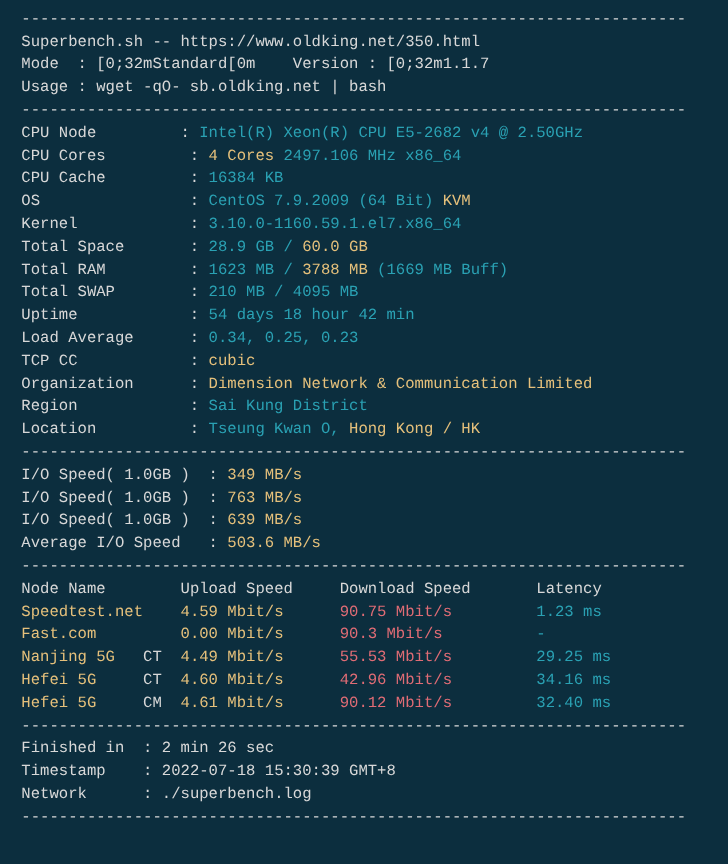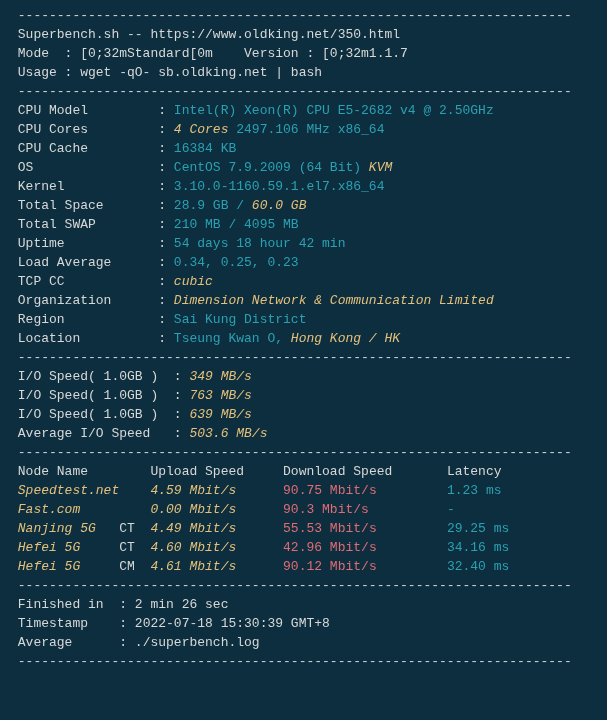--- a/index.html
+++ b/index.html
@@ -10,38 +10,39 @@
     background: #0c2e3e;
     font-family: "Consolas", "Menlo", "Courier New", monospace;
     font-size: 13px;
     line-height: 19px;
     color: #d8d8d8;
     overflow: hidden;
   }
   .wrap { padding: 6px 10px; }
   .ln { white-space: pre; }
   .cyan { color: #2aa1b3; margin-top: 35px; }
-  .yellow { color: #e5c07b; font-style: italic; }
+  .yellow { color: #e5c07b; }
   .red { color: #e06c75; margin-top: 36px; }
   .white { color: #d8d8d8; }
 </style>
 </head>
 <body>
 <div class="wrap" id="root">
     <div class="ln"><span class="white"> -----------------------------------------------------------------------</span></div>
     <div class="ln"><span class="white"> Superbench.sh -- https://www.oldking.net/350.html</span></div>
     <div class="ln"><span class="white"> Mode  : [0;32mStandard[0m    Version : [0;32m1.1.7</span></div>
     <div class="ln"><span class="white"> Usage : wget -qO- sb.oldking.net | bash</span></div>
     <div class="ln"><span class="white"> -----------------------------------------------------------------------</span></div>
-    <div class="ln"><span class="white"> CPU Model         : </span><span class="cyan">Intel(R) Xeon(R) CPU E5-2682 v4 @ 2.50GHz</span></div>
+    <div class="ln"><span class="white"> CPU Node         : </span><span class="cyan">Intel(R) Xeon(R) CPU E5-2682 v4 @ 2.50GHz</span></div>
     <div class="ln"><span class="white"> CPU Cores         : </span><span class="yellow">4 Cores</span><span class="cyan"> 2497.106 MHz x86_64</span></div>
     <div class="ln"><span class="white"> CPU Cache         : </span><span class="cyan">16384 KB</span></div>
     <div class="ln"><span class="white"> OS                : </span><span class="cyan">CentOS 7.9.2009 (64 Bit)</span><span class="yellow"> KVM</span></div>
     <div class="ln"><span class="white"> Kernel            : </span><span class="cyan">3.10.0-1160.59.1.el7.x86_64</span></div>
     <div class="ln"><span class="white"> Total Space       : </span><span class="cyan">28.9 GB / </span><span class="yellow">60.0 GB</span></div>
+    <div class="ln"><span class="white"> Total RAM         : </span><span class="cyan">1623 MB / </span><span class="yellow">3788 MB</span><span class="cyan"> (1669 MB Buff)</span></div>
     <div class="ln"><span class="white"> Total SWAP        : </span><span class="cyan">210 MB / 4095 MB</span></div>
     <div class="ln"><span class="white"> Uptime            : </span><span class="cyan">54 days 18 hour 42 min</span></div>
     <div class="ln"><span class="white"> Load Average      : </span><span class="cyan">0.34, 0.25, 0.23</span></div>
     <div class="ln"><span class="white"> TCP CC            : </span><span class="yellow">cubic</span></div>
     <div class="ln"><span class="white"> Organization      : </span><span class="yellow">Dimension Network &amp; Communication Limited</span></div>
     <div class="ln"><span class="white"> Region            : </span><span class="cyan">Sai Kung District</span></div>
     <div class="ln"><span class="white"> Location          : </span><span class="cyan">Tseung Kwan O, </span><span class="yellow">Hong Kong / HK</span></div>
     <div class="ln"><span class="white"> -----------------------------------------------------------------------</span></div>
     <div class="ln"><span class="white"> I/O Speed( 1.0GB )  : </span><span class="yellow">349 MB/s</span></div>
     <div class="ln"><span class="white"> I/O Speed( 1.0GB )  : </span><span class="yellow">763 MB/s</span></div>
@@ -50,15 +51,15 @@
     <div class="ln"><span class="white"> -----------------------------------------------------------------------</span></div>
     <div class="ln"><span class="white"> Node Name        </span><span class="white">Upload Speed     </span><span class="white">Download Speed       </span><span class="white">Latency</span></div>
     <div class="ln"><span class="yellow"> Speedtest.net</span><span class="white">    </span><span class="yellow">4.59 Mbit/s      </span><span class="red">90.75 Mbit/s         </span><span class="cyan">1.23 ms</span></div>
     <div class="ln"><span class="yellow"> Fast.com     </span><span class="white">    </span><span class="yellow">0.00 Mbit/s      </span><span class="red">90.3 Mbit/s          </span><span class="cyan">-</span></div>
     <div class="ln"><span class="yellow"> Nanjing 5G   </span><span class="white">CT  </span><span class="yellow">4.49 Mbit/s      </span><span class="red">55.53 Mbit/s         </span><span class="cyan">29.25 ms</span></div>
     <div class="ln"><span class="yellow"> Hefei 5G     </span><span class="white">CT  </span><span class="yellow">4.60 Mbit/s      </span><span class="red">42.96 Mbit/s         </span><span class="cyan">34.16 ms</span></div>
     <div class="ln"><span class="yellow"> Hefei 5G     </span><span class="white">CM  </span><span class="yellow">4.61 Mbit/s      </span><span class="red">90.12 Mbit/s         </span><span class="cyan">32.40 ms</span></div>
     <div class="ln"><span class="white"> -----------------------------------------------------------------------</span></div>
     <div class="ln"><span class="white"> Finished in  : </span><span class="white">2 min 26 sec</span></div>
     <div class="ln"><span class="white"> Timestamp    : </span><span class="white">2022-07-18 15:30:39 GMT+8</span></div>
-    <div class="ln"><span class="white"> Average      : </span><span class="white">./superbench.log</span></div>
+    <div class="ln"><span class="white"> Network      : </span><span class="white">./superbench.log</span></div>
     <div class="ln"><span class="white"> -----------------------------------------------------------------------</span></div>
   </div>
 
 </body></html>

